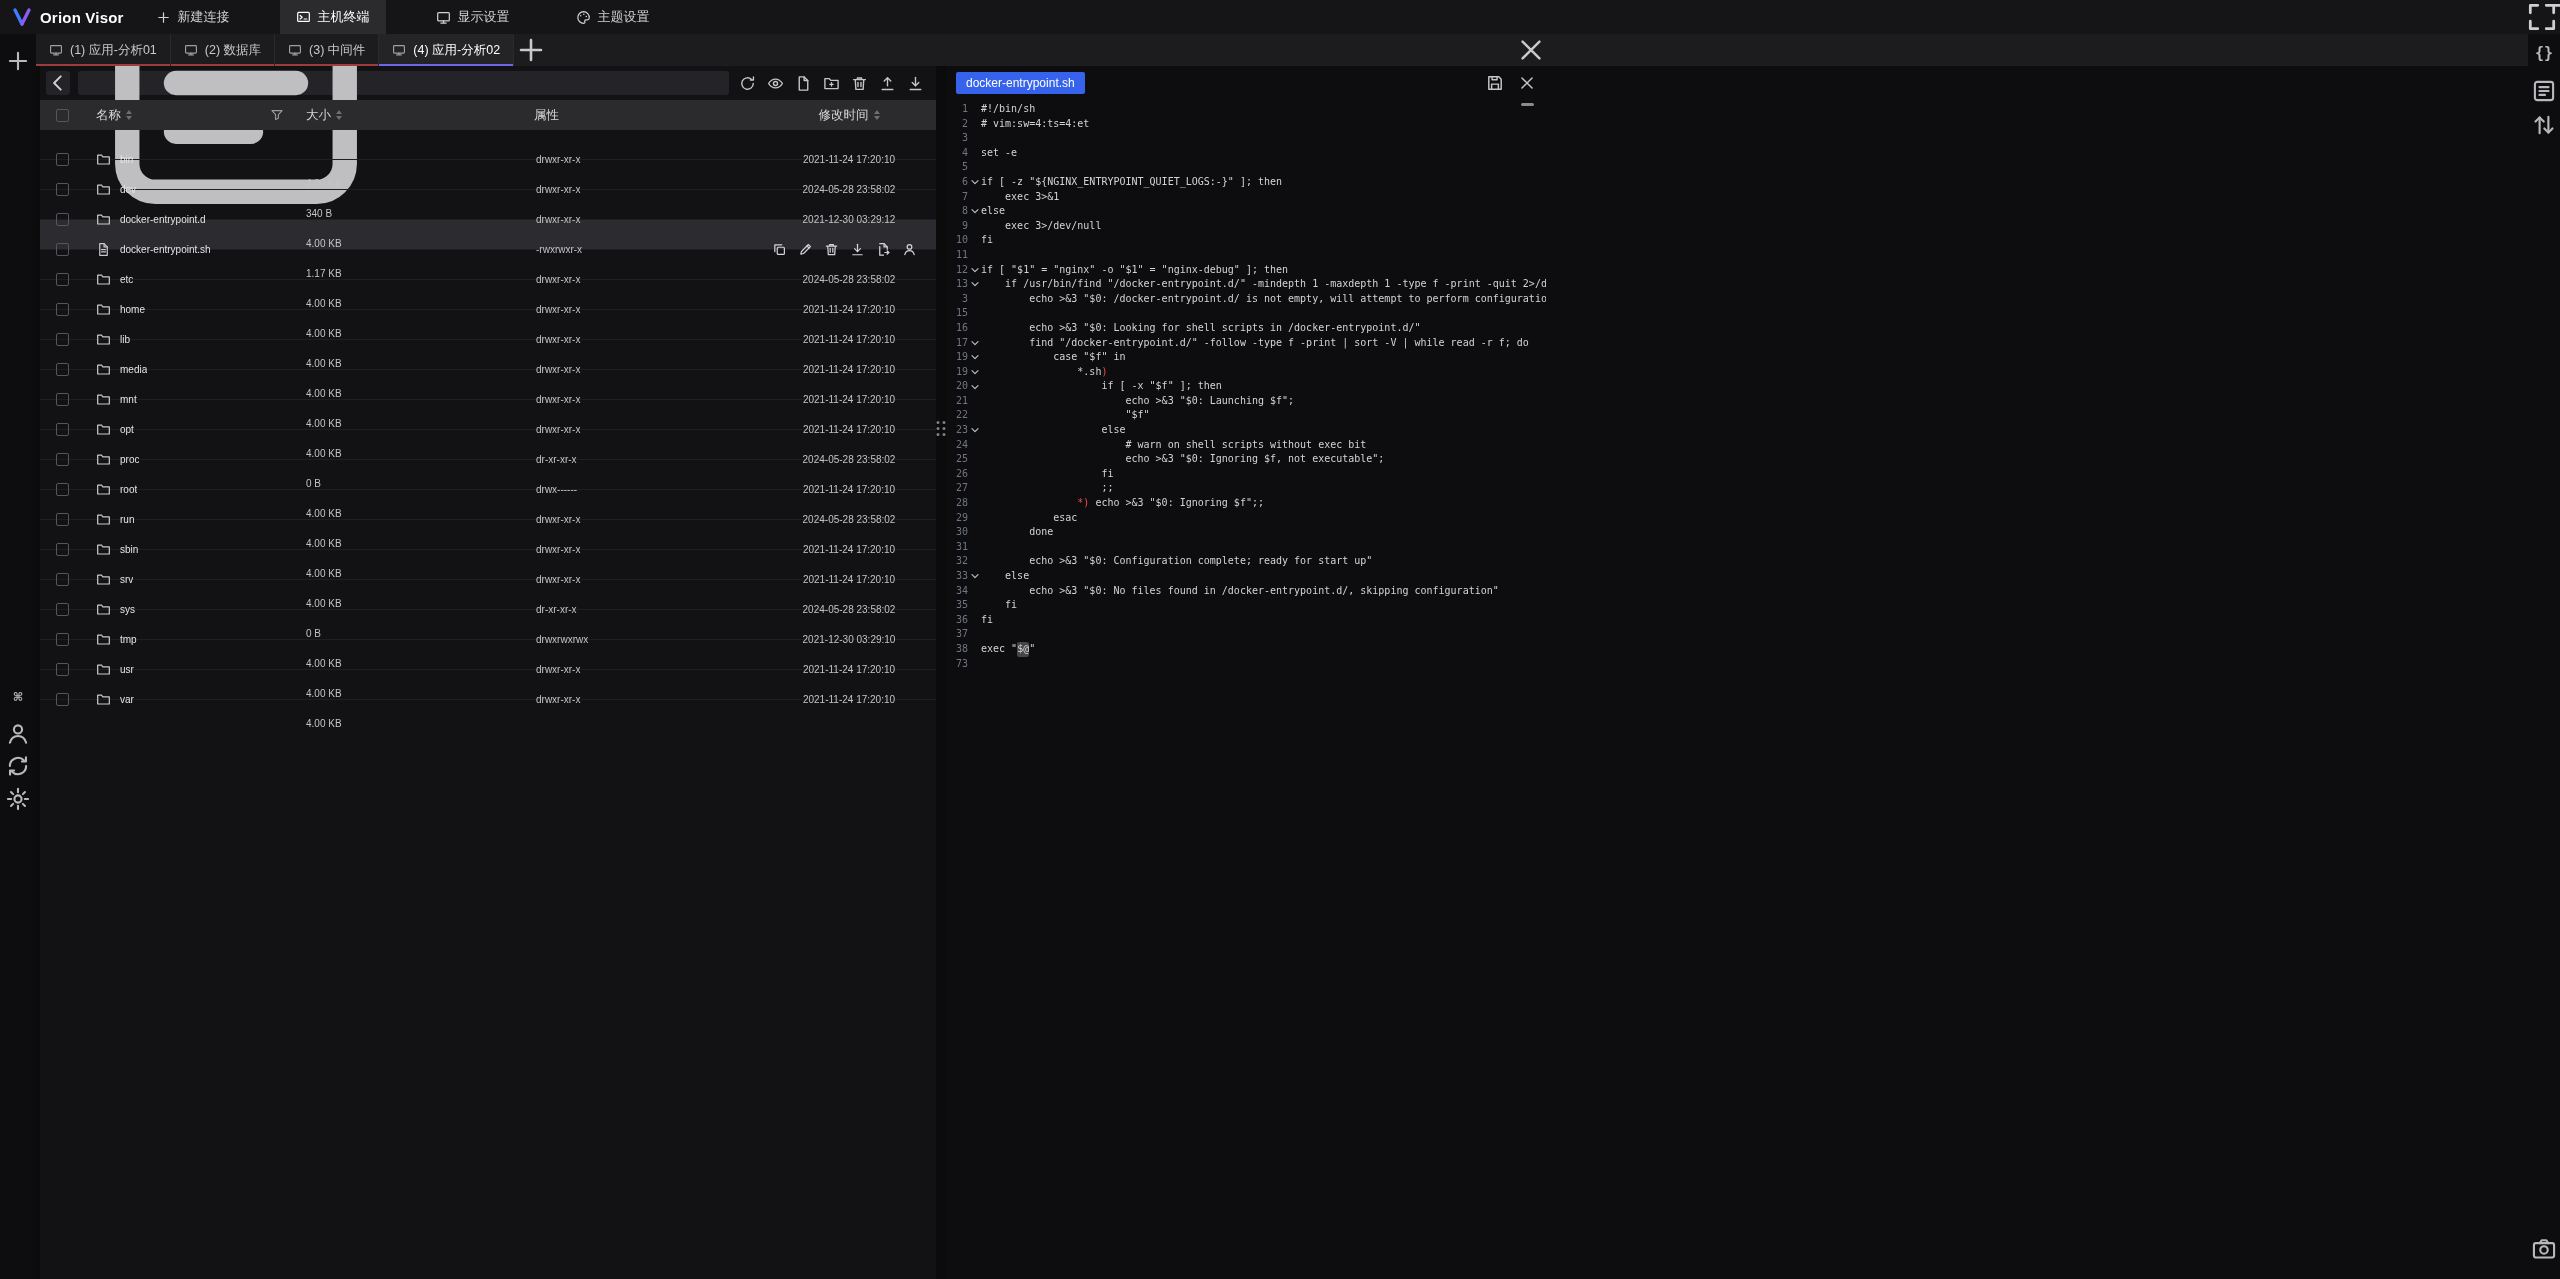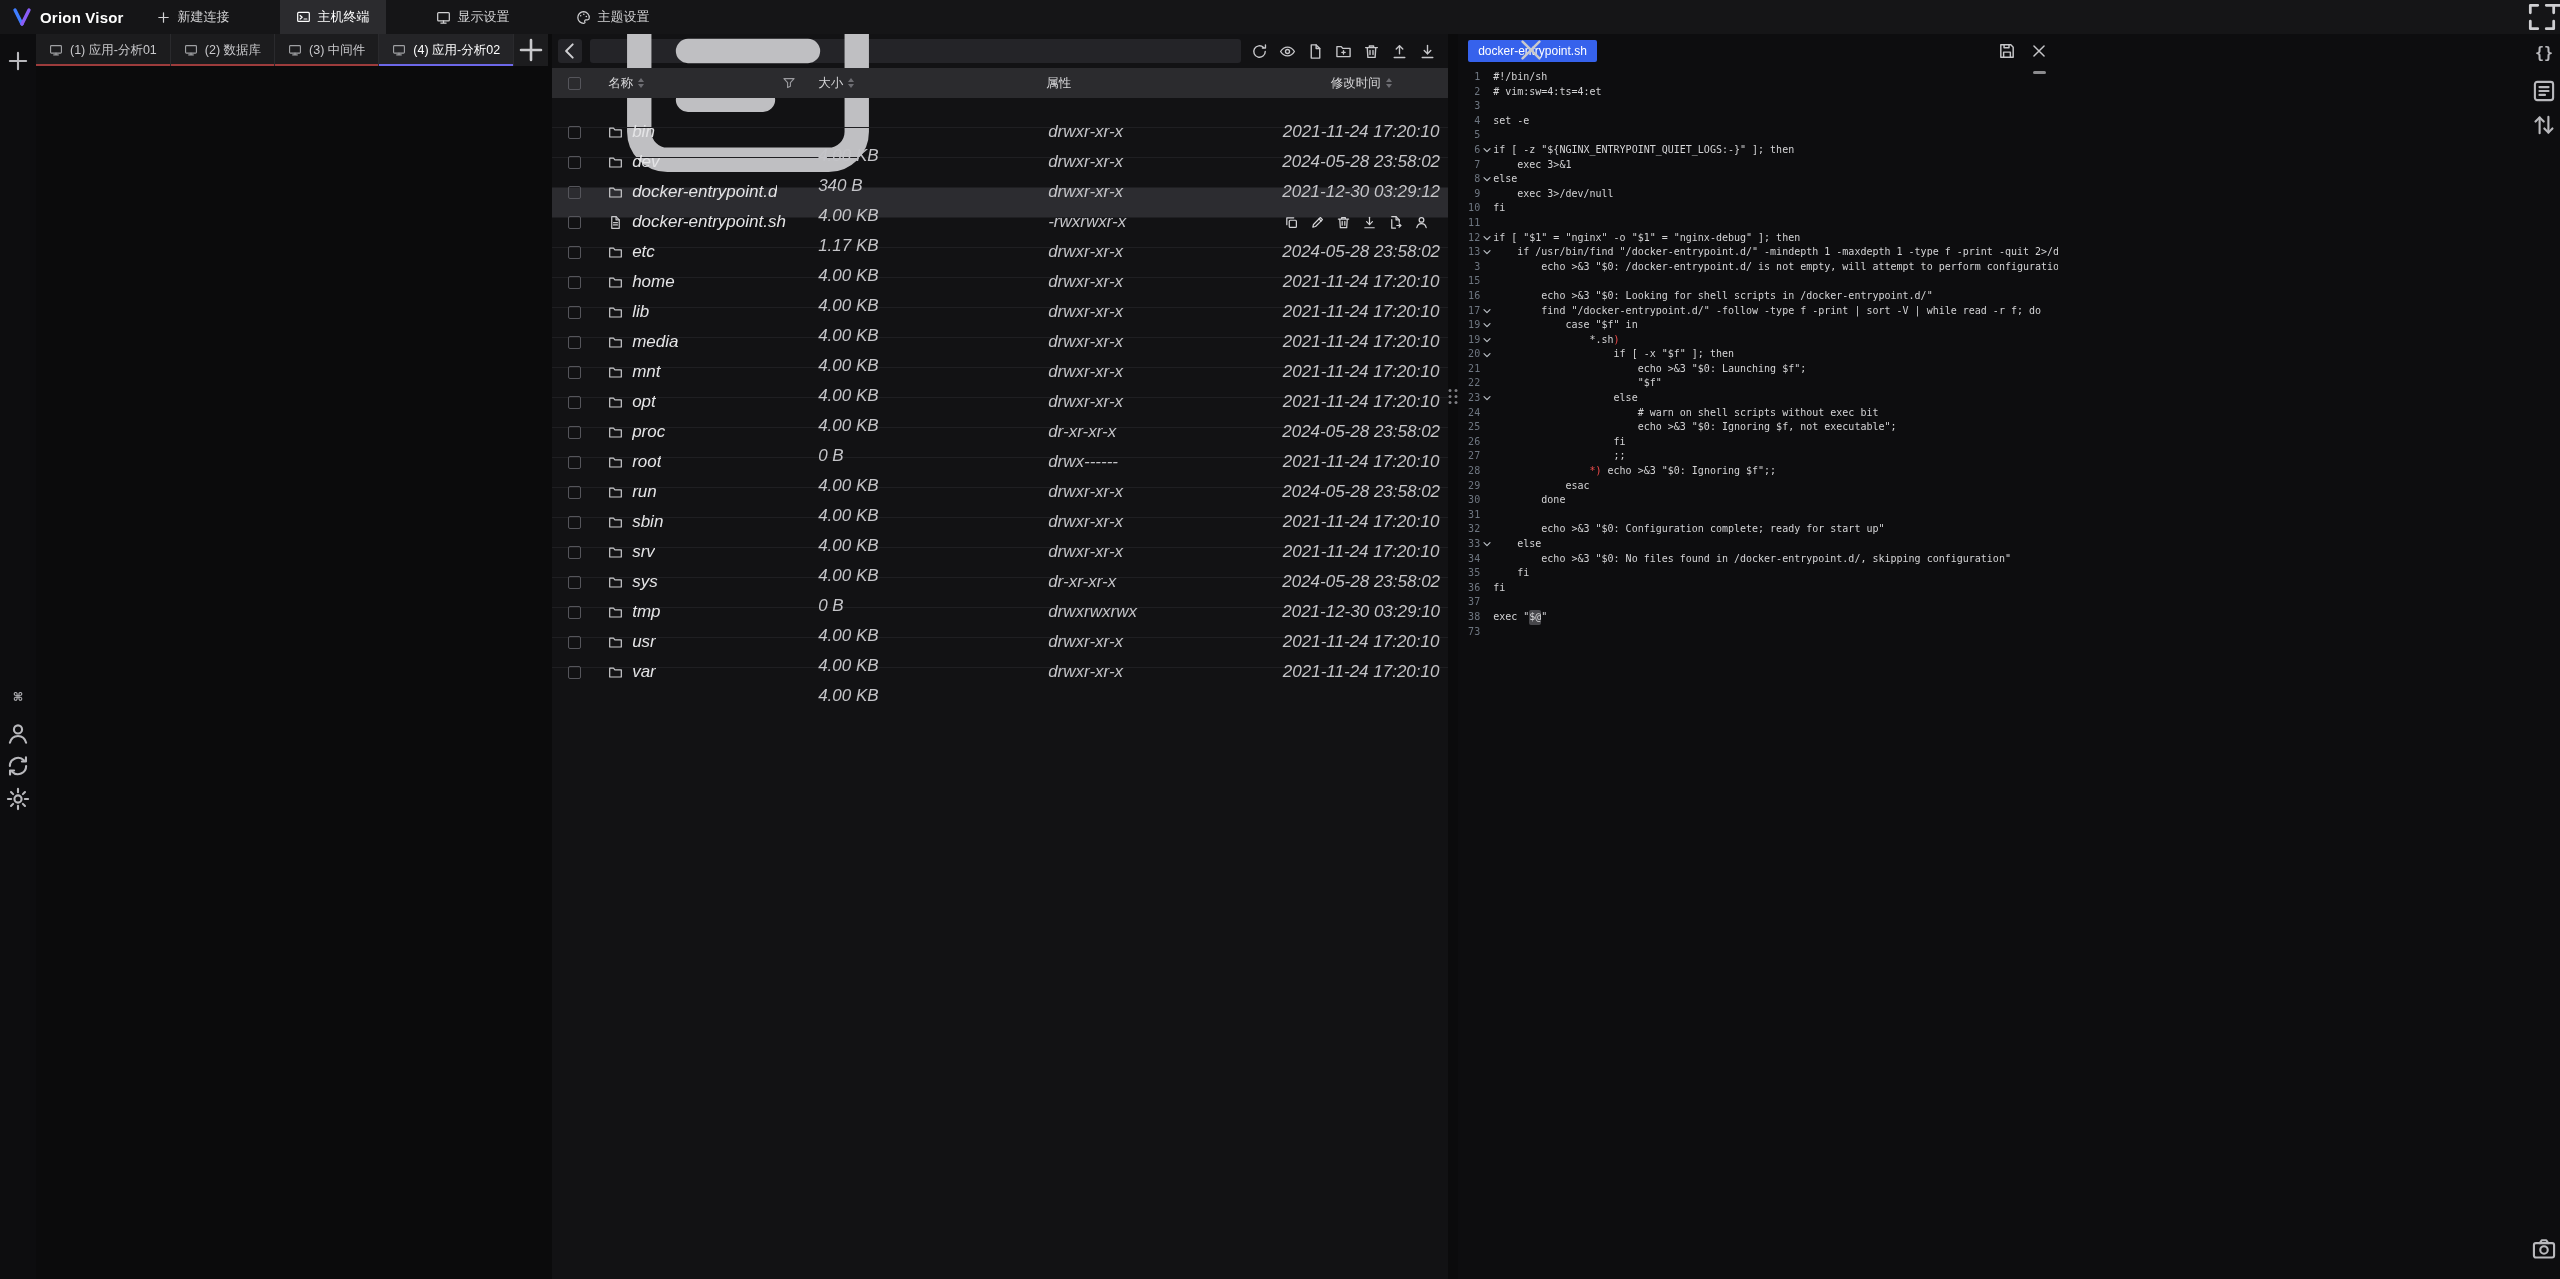--- a/index.html
+++ b/index.html
@@ -20,21 +20,21 @@
   .fullscreen-btn svg { width:16px; height:16px; }
 
   
   .left-rail { position:absolute; top:34px; left:0; bottom:0; width:36px; background:#0d0d0f; z-index:5; }
   .right-rail { position:absolute; top:34px; right:0; bottom:0; width:32px; background:#0d0d0f; z-index:5; }
   .rail-btn { position:absolute; left:50%; transform:translateX(-50%); width:26px; height:26px; display:flex; align-items:center; justify-content:center; color:#b9b9bd; cursor:pointer; }
   .rail-btn svg { width:17px; height:17px; }
   .rail-glyph { font-size:15px; font-weight:bold; font-family:"DejaVu Sans Mono","Liberation Mono",monospace; }
 
   
-  .central { position:absolute; top:34px; left:36px; right:32px; bottom:0; display:flex; flex-direction:row; }
+  .central { position:absolute; top:34px; left:36px; right:32px; bottom:0; display:flex; flex-direction:column; }
   .tabbar { position:relative; height:32px; background:#1c1c1e; display:flex; flex:none; }
   .tab { position:relative; display:flex; align-items:center; gap:7px; padding:0 13px; font-size:12.5px; color:#c9c9cc; border-right:1px solid #2a2a2d; cursor:pointer; white-space:nowrap; }
   .tab svg { width:14px; height:14px; color:#9fa0a3; }
   .tab.active { background:#242427; color:#ffffff; }
   .tab .underline { position:absolute; left:0; right:0; bottom:0; height:2px; }
   .tab-add { width:34px; display:flex; align-items:center; justify-content:center; color:#c9c9cc; cursor:pointer; }
   .tab-add svg { width:15px; height:15px; }
   .tabbar-close { position:absolute; left:1480px; top:0; height:32px; width:30px; display:flex; align-items:center; justify-content:center; color:#c9c9cc; cursor:pointer; }
   .tabbar-close svg { width:15px; height:15px; }
 
@@ -59,21 +59,21 @@
   .sorter { display:flex; flex-direction:column; gap:2px; }
   .sorter i { display:block; width:0; height:0; border-left:3.5px solid transparent; border-right:3.5px solid transparent; }
   .sorter .up { border-bottom:4px solid #6d6d72; }
   .sorter .down { border-top:4px solid #6d6d72; }
   .th-filter { margin-left:auto; margin-right:10px; color:#9b9b9f; width:14px; height:14px; cursor:pointer; }
   .th-filter svg { width:14px; height:14px; }
   .cbwrap { display:flex; justify-content:center; }
   .cb { width:13px; height:13px; border:1px solid #55555b; border-radius:2px; background:transparent; cursor:pointer; }
 
   .tbody { flex:1; overflow:hidden; }
-  .trow { height:30px; border-bottom:1px solid #1f1f22; font-size:17px; color:#c4c4c8; cursor:pointer;font-style:italic; }
+  .trow { height:30px; border-bottom:1px solid #1f1f22; font-size:10px; color:#c4c4c8; cursor:pointer; }
   .trow.hover { background:#2c2c30; }
   .cell-name { display:flex; align-items:center; gap:9px; padding-left:12px; color:#e4e4e6; min-width:0; }
   .cell-name svg { width:15px; height:15px; color:#c9c9cc; flex:none; }
   .cell-name span { white-space:nowrap; overflow:hidden; text-overflow:ellipsis; }
   .cell { padding-left:12px; white-space:nowrap;margin-top:48px; }
   .cell-attr { padding-left:14px; white-space:nowrap; }
   .cell-time { text-align:center; white-space:nowrap; }
   .row-actions { display:flex; align-items:center; gap:11px; padding-left:10px; color:#d4d4d7; }
   .row-actions .act { width:15px; height:15px; display:flex; align-items:center; justify-content:center; }
   .row-actions svg { width:15px; height:15px; }

